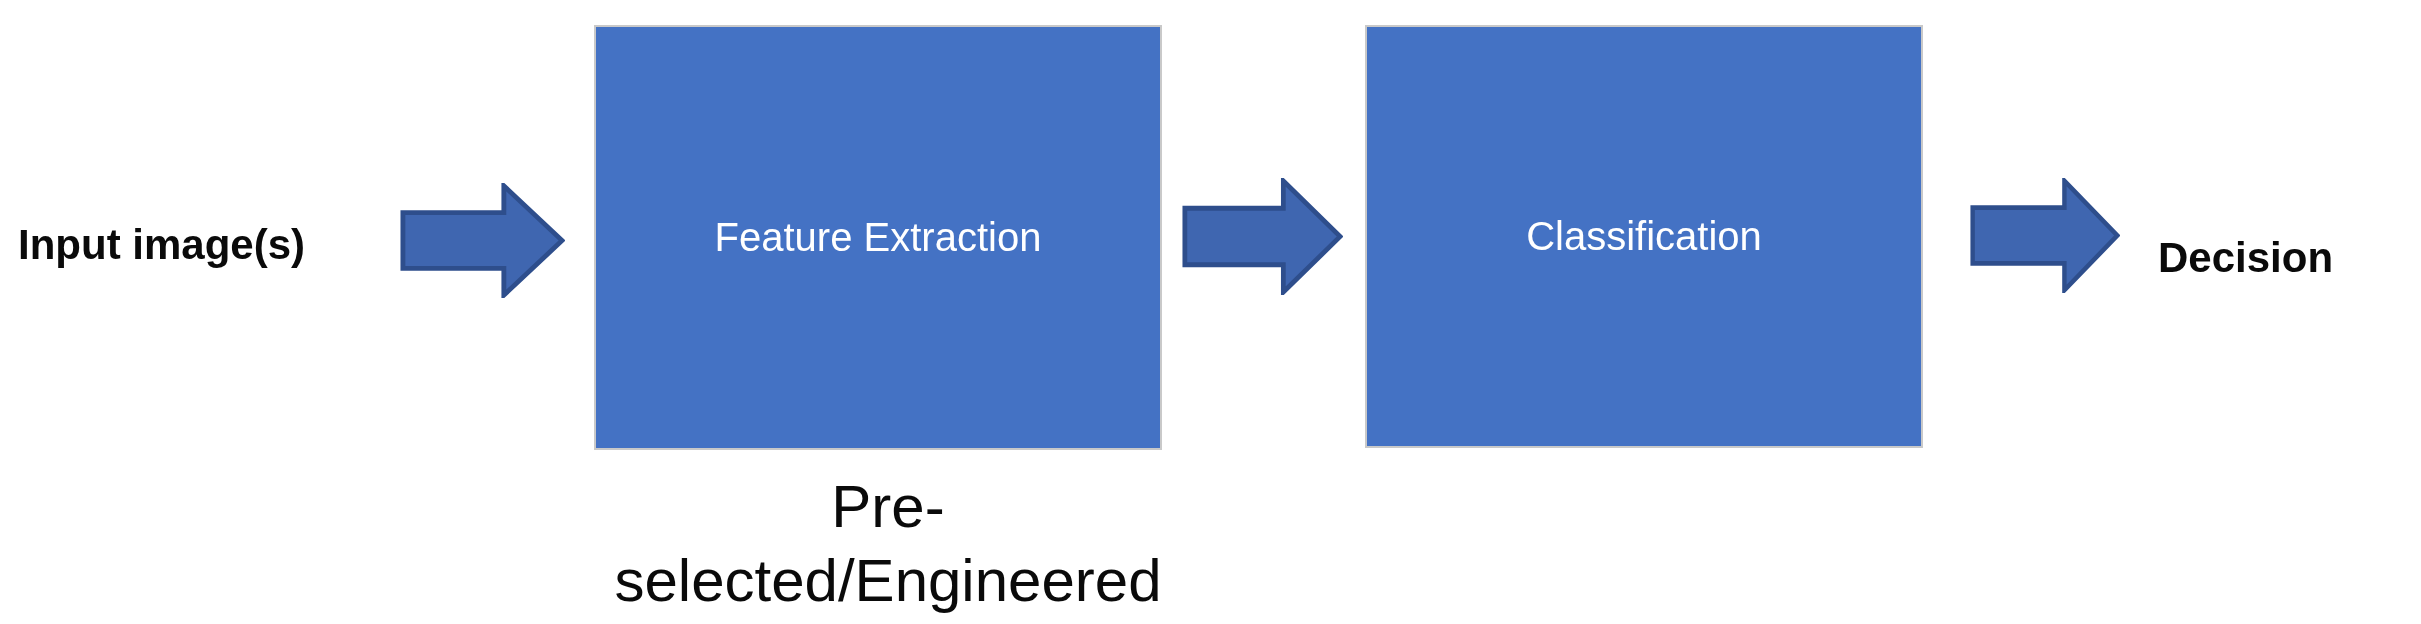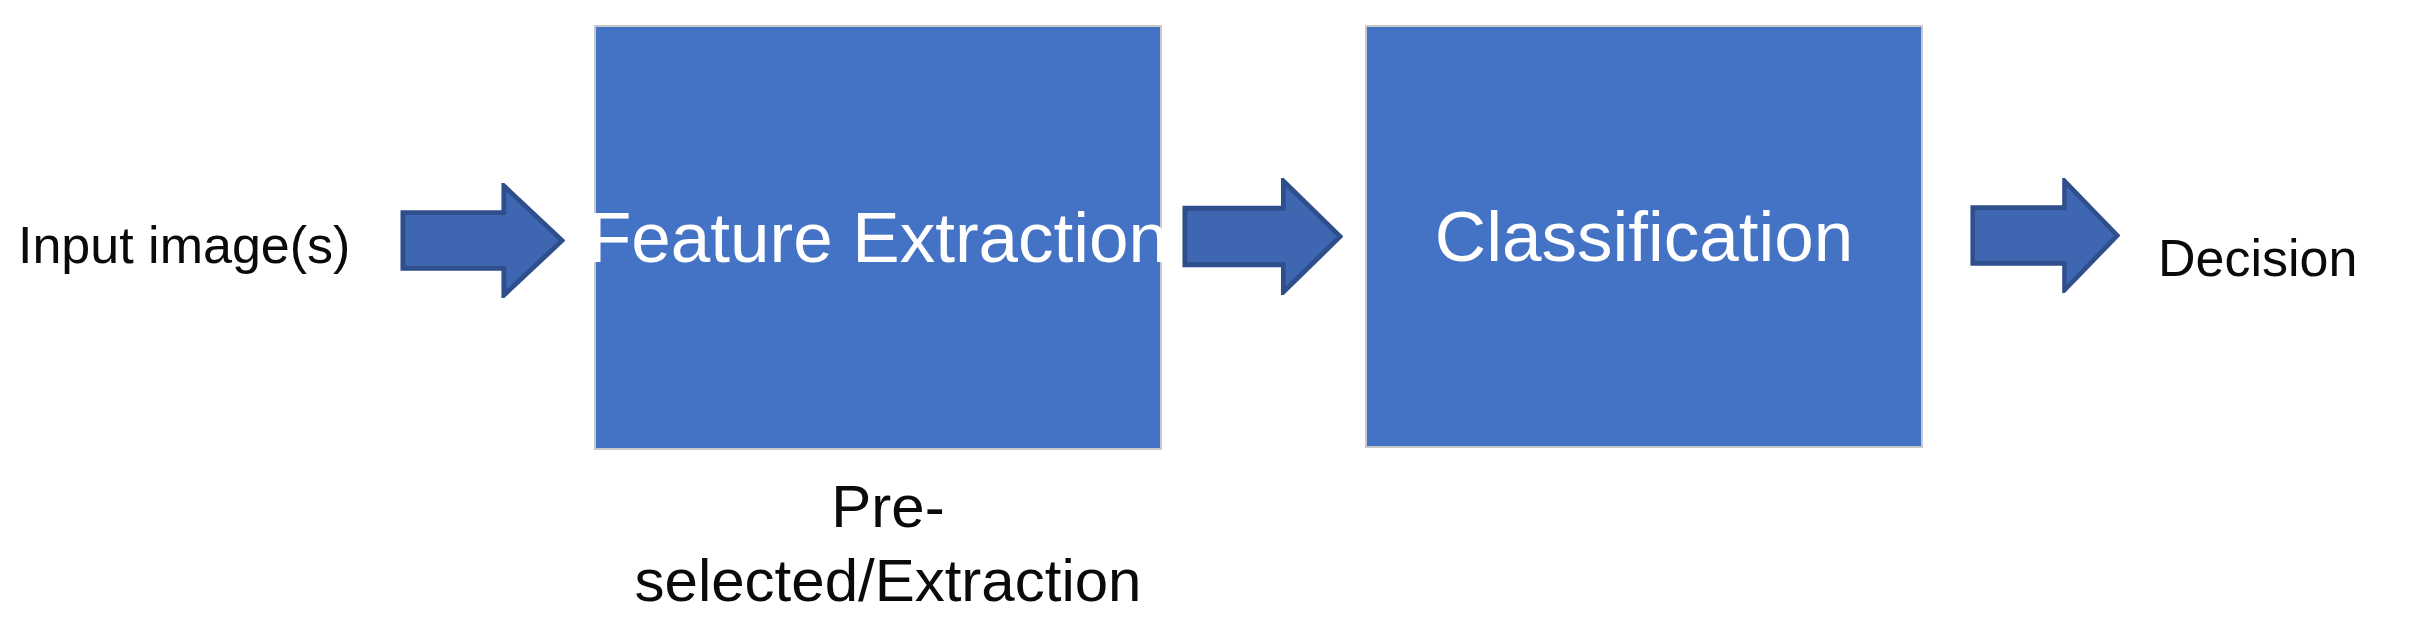--- a/index.html
+++ b/index.html
@@ -15,38 +15,39 @@
   body{background:var(--canvas-bg);font-family:"Liberation Sans",sans-serif;}
   .canvas{
     position:relative;
     width:2421px;height:624px;
     background:var(--canvas-bg);
     overflow:hidden;
   }
   .flow-label{
     position:absolute;
     color:var(--label-text);
-    font-size:52px;
+    font-size:42px;
     line-height:74px;
     white-space:nowrap;
+    font-weight:bold;
   }
   .label-input{left:18px;top:208px;}
   .label-decision{left:2158px;top:221px;}
   .stage-box{
     position:absolute;
     box-sizing:border-box;
     background:var(--box-fill);
     border:2px solid var(--box-border);
     display:flex;align-items:center;justify-content:center;
   }
   .box-1{left:594px;top:25px;width:568px;height:425px;}
   .box-2{left:1365px;top:25px;width:558px;height:423px;}
   .stage-box .stage-label{
     color:var(--box-text);
-    font-size:71px;
+    font-size:40px;
     white-space:nowrap;
   }
   .arrow{position:absolute;}
   .arrow svg{display:block;width:100%;height:100%;}
   .arrow-1{left:400px;top:183px;width:165px;height:115px;}
   .arrow-2{left:1182px;top:178px;width:161px;height:117px;}
   .arrow-3{left:1970px;top:178px;width:150px;height:115px;}
   .arrow polygon{
     fill:var(--arrow-fill);
     stroke:var(--arrow-border);
@@ -73,21 +74,21 @@
     <svg viewBox="0 0 170 120" preserveAspectRatio="none">
       <polygon points="3,31 107,31 107,3 167,60 107,117 107,89 3,89"></polygon>
     </svg>
   </div>
 
   <div class="stage-box box-1">
     <span class="stage-label">Feature Extraction</span>
   </div>
 
   <div class="caption">
-    <div>Pre-selected/Extraction</div>
+    <div>Pre-selected/Engineered</div>
     <div>features</div>
   </div>
 
   <div class="arrow arrow-2">
     <svg viewBox="0 0 170 120" preserveAspectRatio="none">
       <polygon points="3,31 107,31 107,3 167,60 107,117 107,89 3,89"></polygon>
     </svg>
   </div>
 
   <div class="stage-box box-2">

